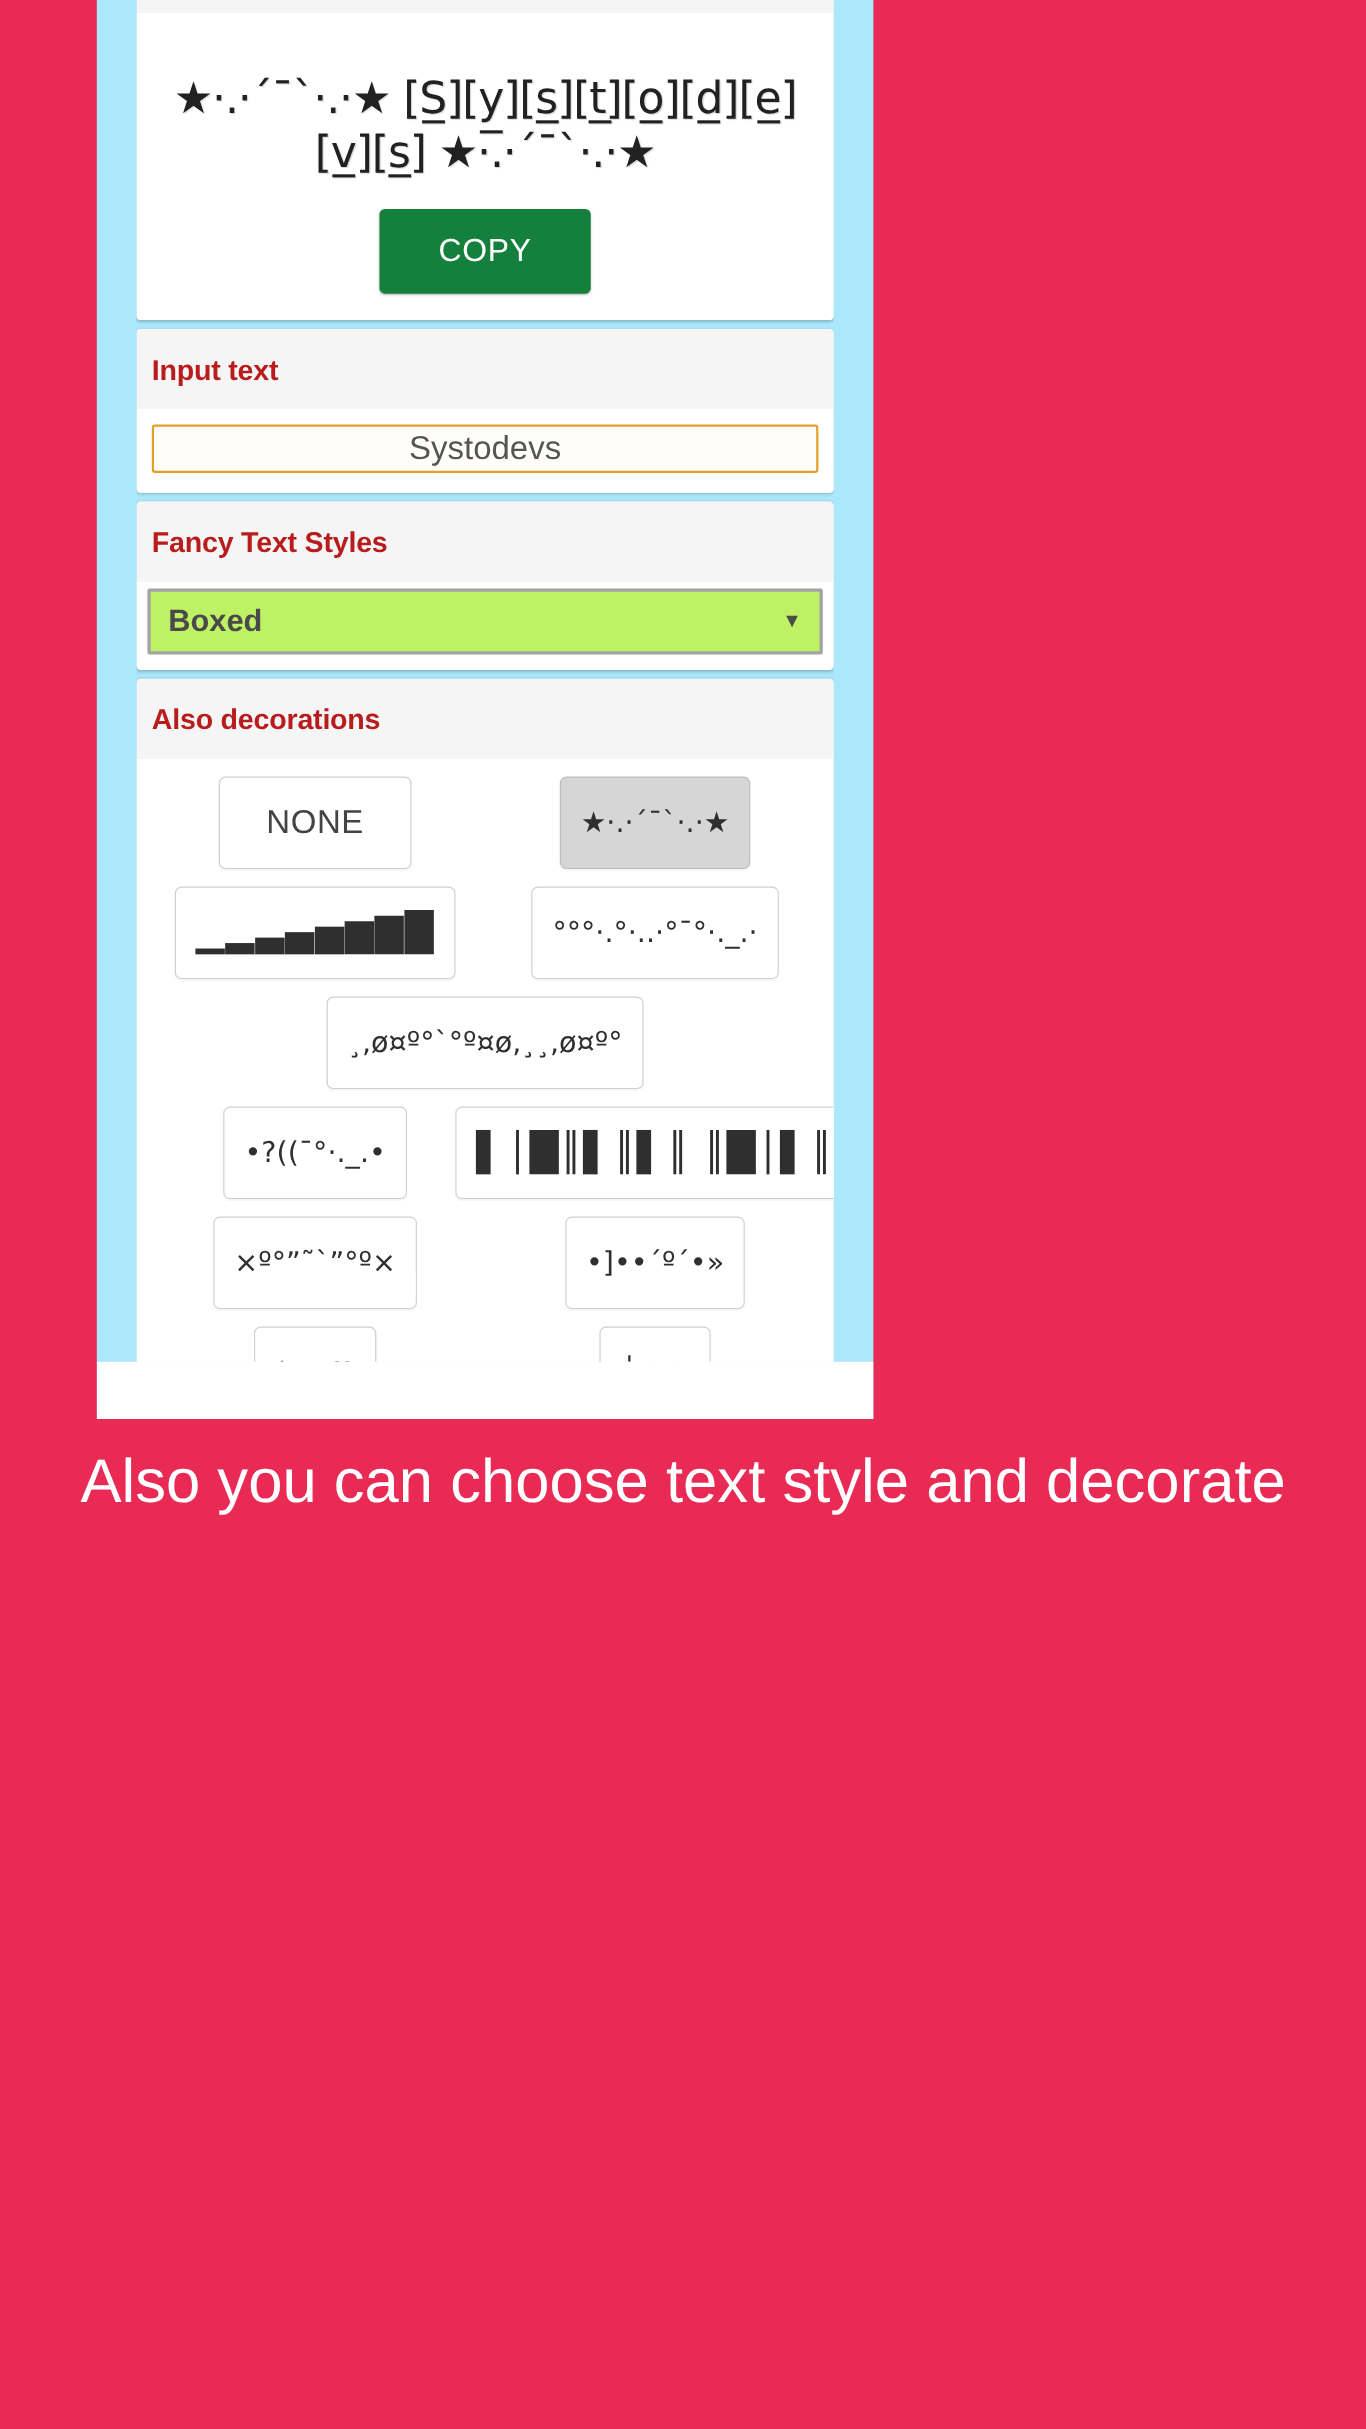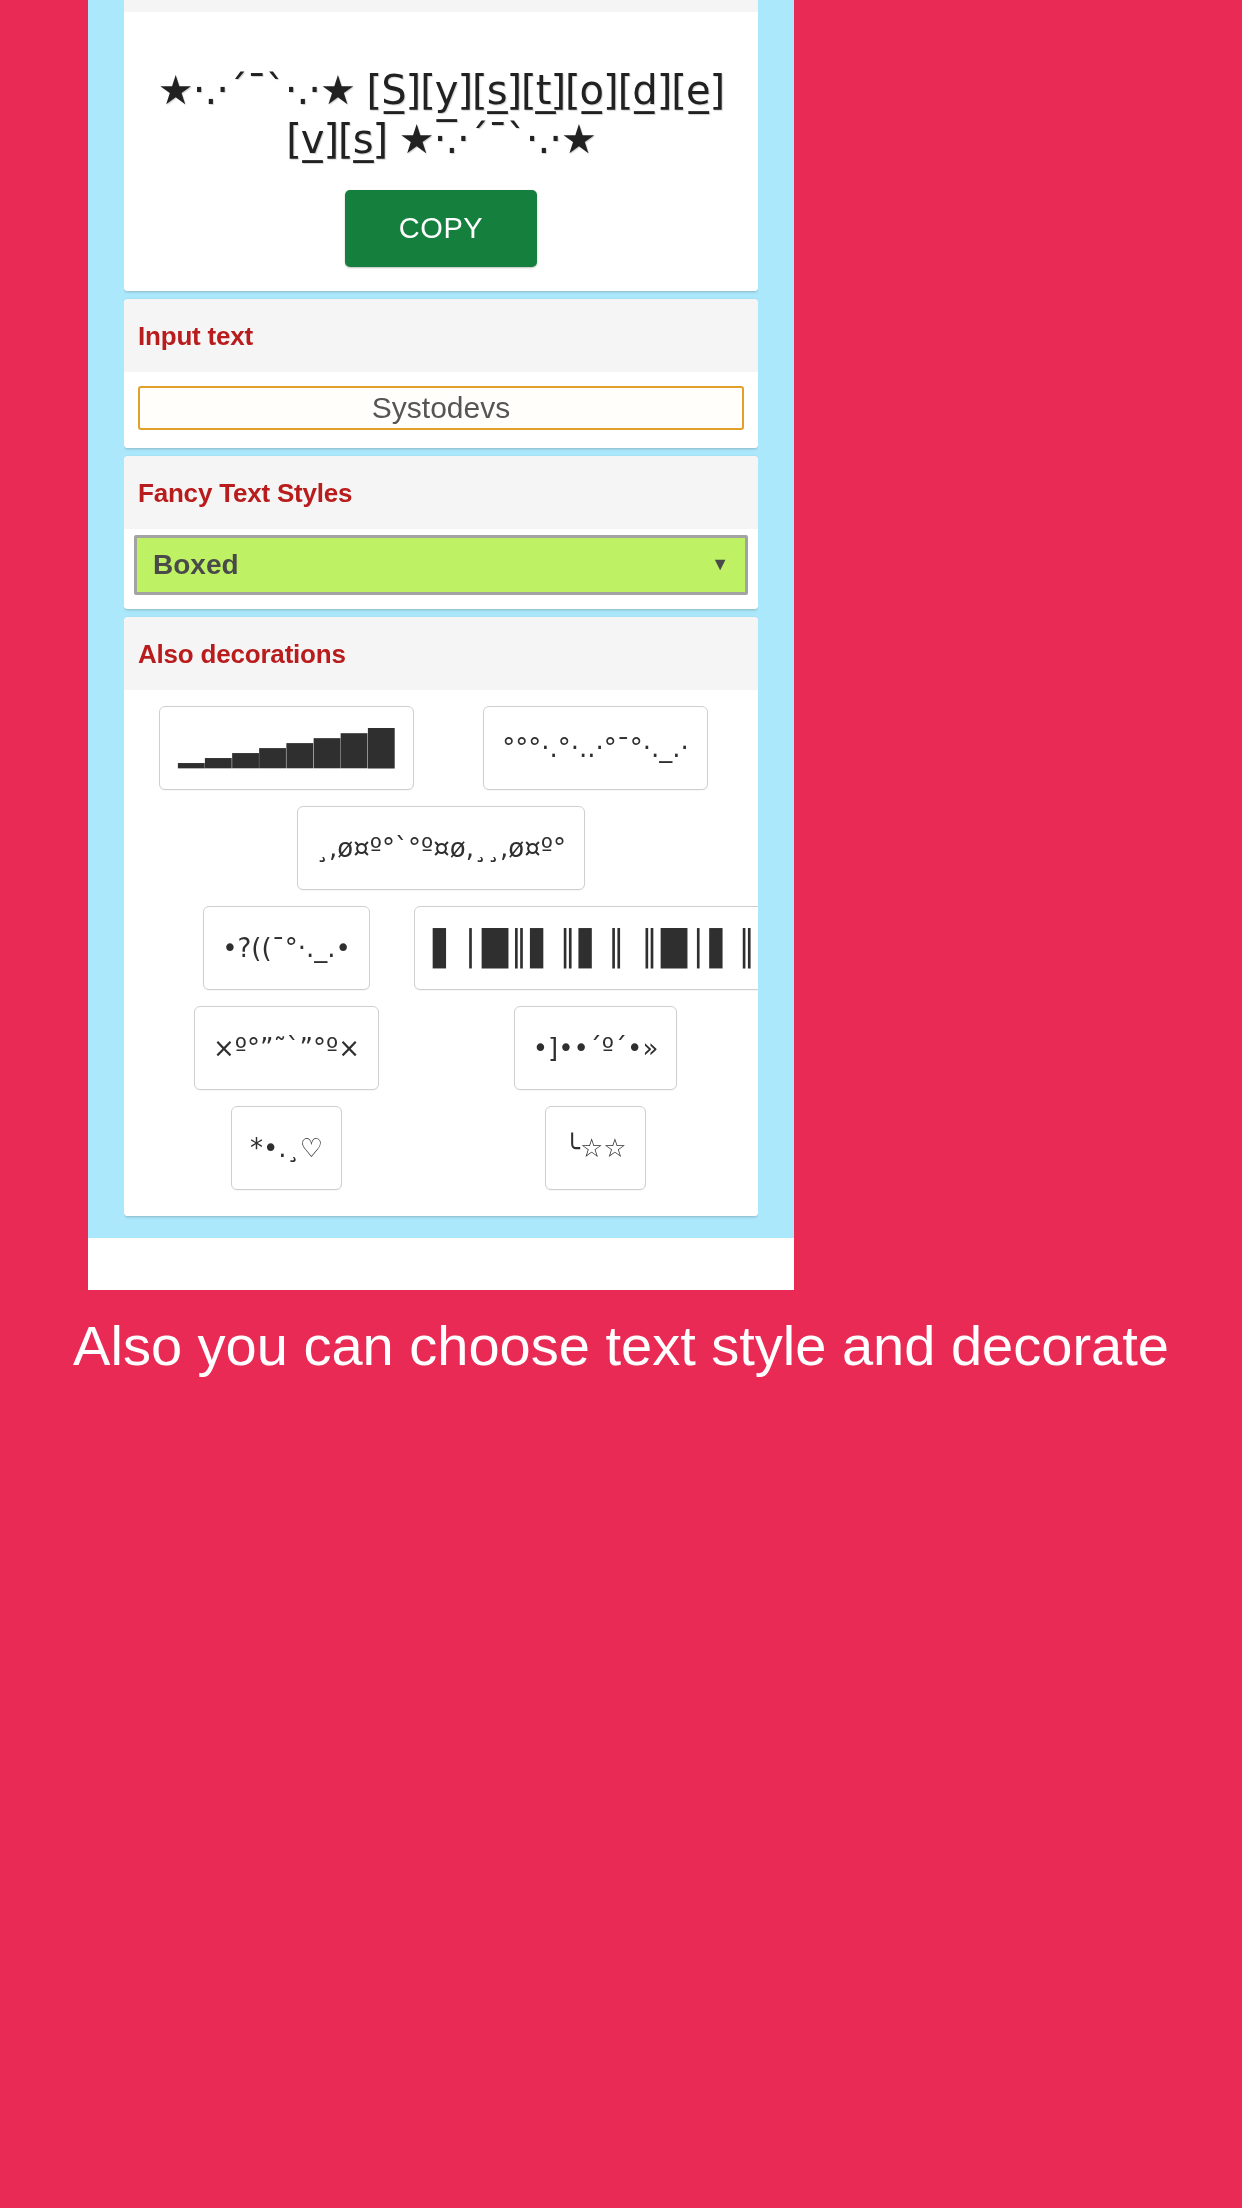--- a/index.html
+++ b/index.html
@@ -259,20 +259,28 @@
           <span id="style-select-value">Boxed</span>
           <span id="style-select-caret">▼</span>
         </div>
       </div>
     </div>
 
     <div class="card">
       <div class="card-header">Also decorations</div>
       <div id="decor-body">
 
+        <div class="decor-row">
+          <div class="decor-col">
+            <div class="decor-chip label-chip">NONE</div>
+          </div>
+          <div class="decor-col">
+            <div class="decor-chip selected">★·.·´¯`·.·★</div>
+          </div>
+        </div>
 
         <div class="decor-row">
           <div class="decor-col">
             <div class="decor-chip bars">▁▂▃▄▅▆▇█</div>
           </div>
           <div class="decor-col">
             <div class="decor-chip">°°°·.°·..·°¯°·._.·</div>
           </div>
         </div>
 

